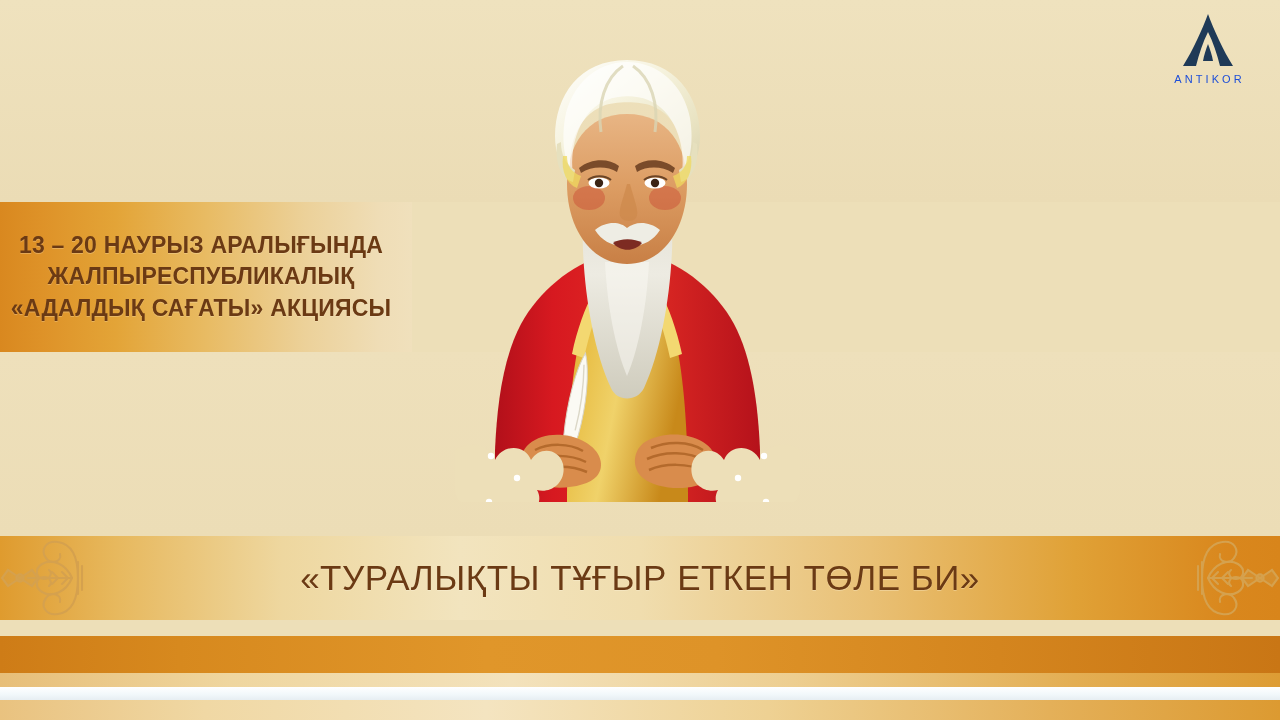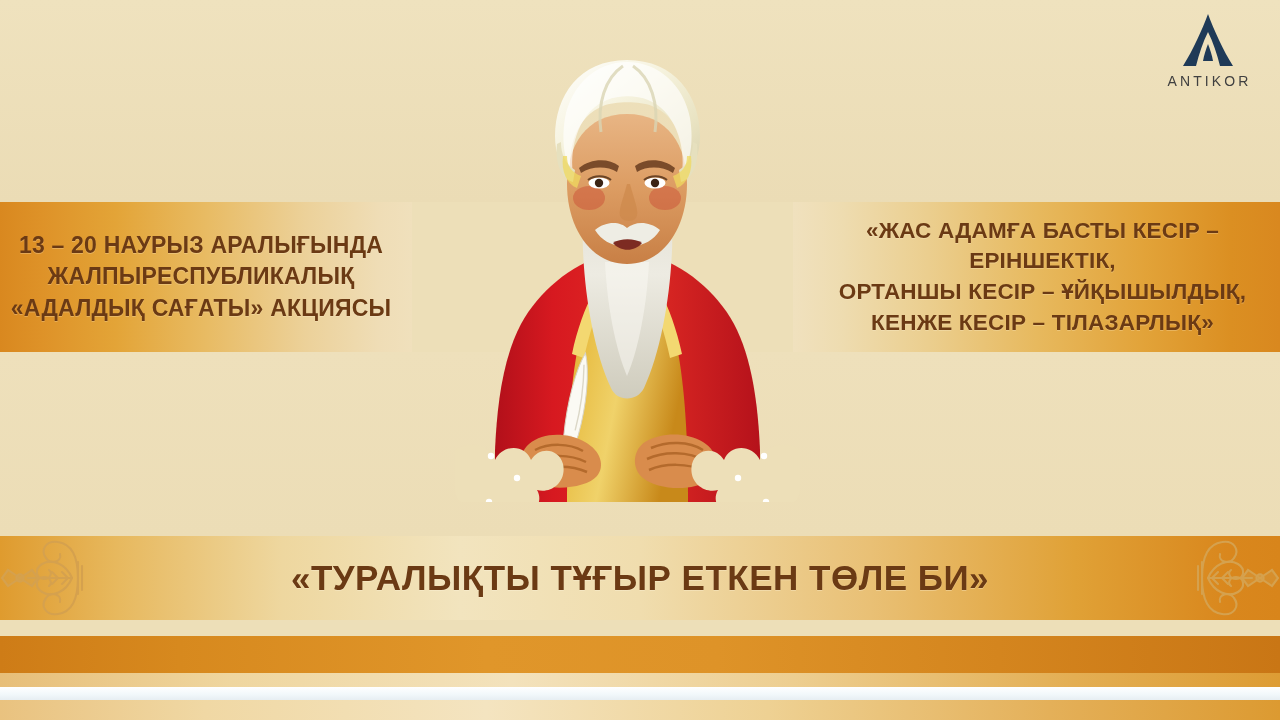--- a/index.html
+++ b/index.html
@@ -113,21 +113,21 @@
         #E0A136 84%,
         #D9871D 96%,
         #D8851B 100%);
     display: flex;
     align-items: center;
     justify-content: center;
     z-index: 8;
   }
   .title-band-text {
     color: #6B3A14;
-    font-weight: 700;
+    font-weight: 400;
     font-size: 35px;
     letter-spacing: 0.5px;
     text-transform: uppercase;
     text-shadow: 0 1px 0 rgba(255,250,230,0.3);
   }
   .ornament {
     position: absolute;
     top: 528px;
     width: 150px;
     height: 100px;
@@ -177,47 +177,42 @@
     right: 24px;
     top: 14px;
     width: 96px;
     z-index: 10;
     text-align: center;
   }
   .logo-mark { display: block; margin: 0 auto; }
   .logo-word {
     display: block;
     margin-top: 7px;
-    color: #404040;
-    font-size: 14px;
+    color: #1d4ed8;
+    font-size: 11px;
     letter-spacing: 3.1px;
     font-weight: 400;
     text-indent: 3px;
   }
 </style>
 </head>
 <body>
 
 <div id="poster">
 
   <div class="bg-base"></div>
   <div class="bg-upper"></div>
   <div class="bg-mid"></div>
 
   <div class="banner banner-left">
     <div class="banner-text">13 – 20 НАУРЫЗ АРАЛЫҒЫНДА
 ЖАЛПЫРЕСПУБЛИКАЛЫҚ
 «АДАЛДЫҚ САҒАТЫ» АКЦИЯСЫ</div>
   </div>
 
-  <div class="banner banner-right">
-    <div class="banner-text">«ЖАС АДАМҒА БАСТЫ КЕСІР – ЕРІНШЕКТІК,
-ОРТАНШЫ КЕСІР – ҰЙҚЫШЫЛДЫҚ,
-КЕНЖЕ КЕСІР – ТІЛАЗАРЛЫҚ»</div>
-  </div>
 
   <div class="portrait-wrap">
     <svg width="345" height="450" viewBox="0 0 345 450" xmlns="http://www.w3.org/2000/svg">
       <defs>
         <linearGradient id="turbG" x1="0" y1="0" x2="1" y2="1">
           <stop offset="0%" stop-color="#FFFFFF"></stop>
           <stop offset="40%" stop-color="#F6F3DF"></stop>
           <stop offset="75%" stop-color="#E9E3C2"></stop>
           <stop offset="100%" stop-color="#D9D2AE"></stop>
         </linearGradient>

